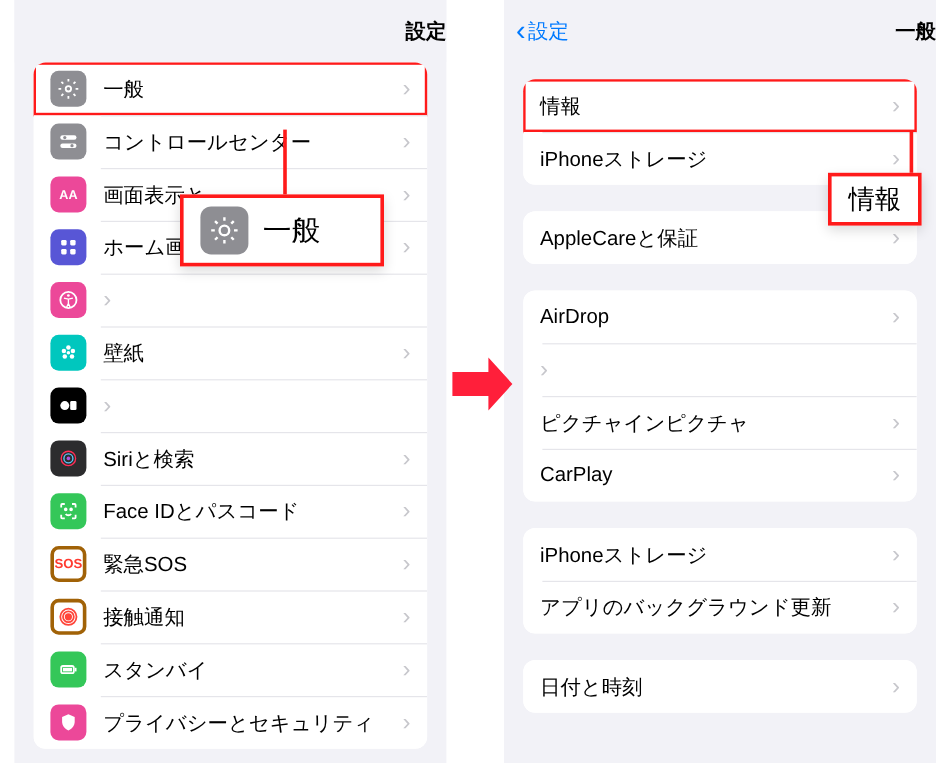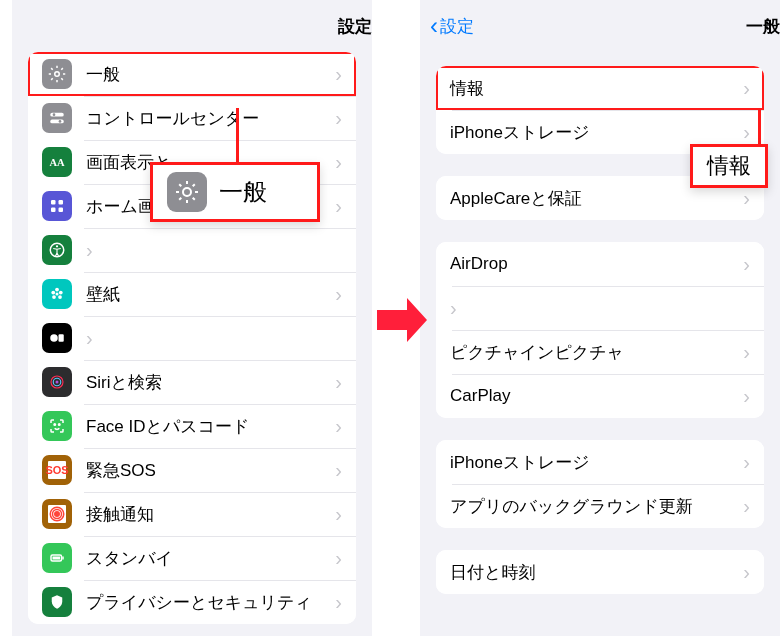--- a/index.html
+++ b/index.html
@@ -98,26 +98,26 @@
       font-size: 20px;
       line-height: 1;
     }
 
     .highlight-red {
       outline: 3px solid #ff1a1a;
       outline-offset: -2px;
     }
 
     .ic-gray { background: #8e8e93; }
-    .ic-blue { background: #15803d; font-family: Liberation Serif, serif; }
+    .ic-blue { background: #ec4899; }
     .ic-purple { background: #5856d6; }
     .ic-black { background: #000; }
     .ic-dark { background: #2c2c2e; }
     .ic-green { background: #34c759; }
-    .ic-white { background: #fff; border: 6px solid #a16207; color: #ff3b30; }
+    .ic-white { background: #fff; border: 3px solid #a16207; color: #ff3b30; }
 
     .arrow-wrap {
       position: absolute;
       left: 372px;
       top: 290px;
       z-index: 50;
     }
     .arrow {
       width: 60px;
       height: 60px;

